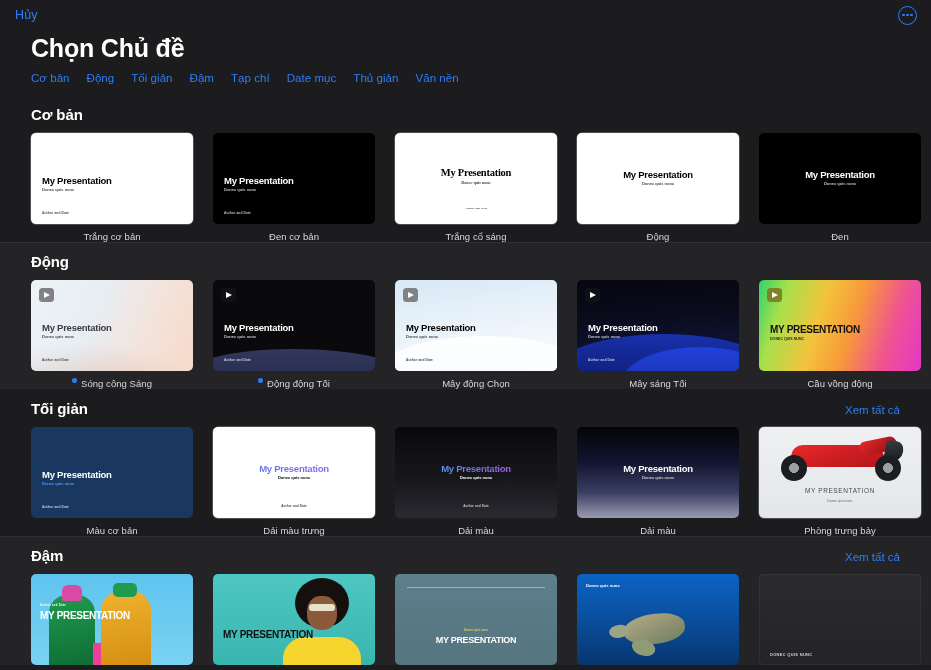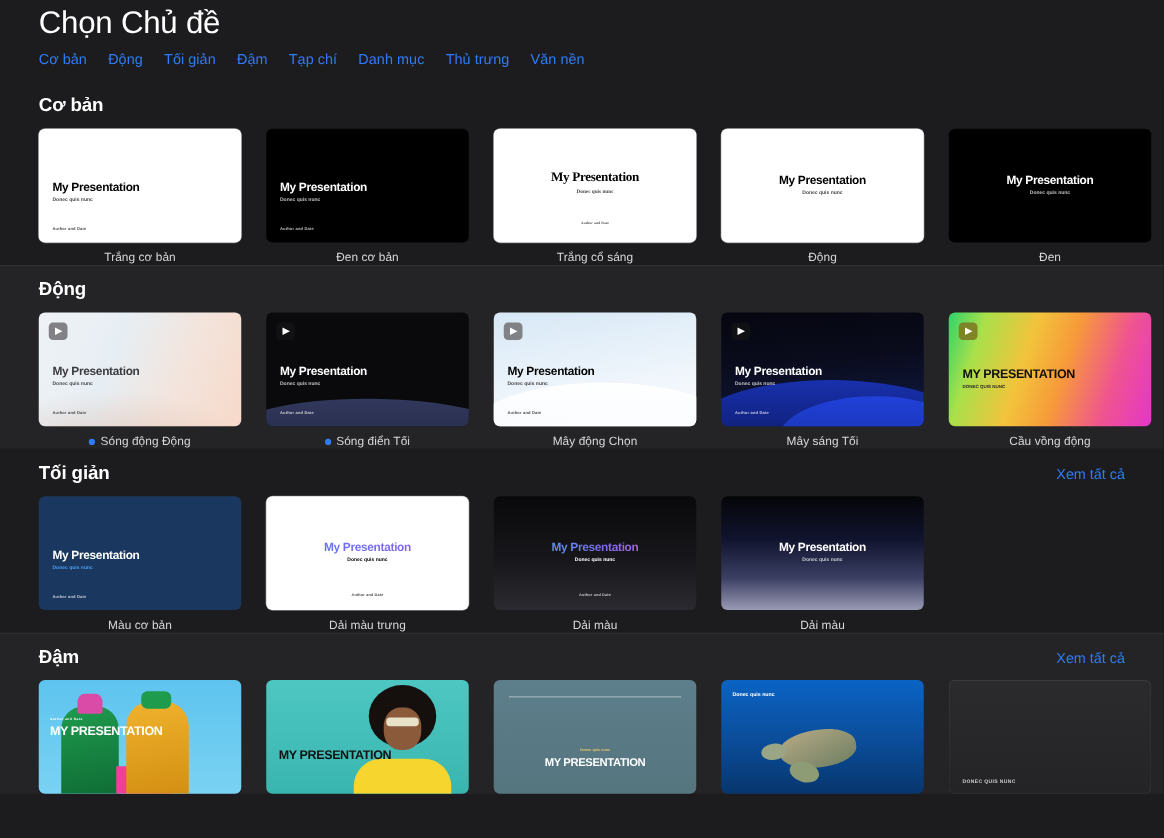--- a/index.html
+++ b/index.html
@@ -20,21 +20,21 @@
   }
   .cancel-btn { color: #2f7cf6; font-size: 12.5px; letter-spacing: .1px; background: none; border: 0; cursor: pointer; font-family: inherit; }
   .more-btn {
     width: 19px; height: 19px; border-radius: 50%;
     border: 1.4px solid #2f7cf6; display: flex; align-items: center;
     justify-content: center; gap: 1.6px; cursor: pointer; background: none;
   }
   .more-btn i { width: 2.4px; height: 2.4px; border-radius: 50%; background: #2f7cf6; display: block; }
 
   .page-title {
-    font-size: 25px; font-weight: 400; color: #fff;
+    font-size: 25px; font-weight: 700; color: #fff;
     padding: 4px 0 0 31px; letter-spacing: -.2px; line-height: 1.15;
   }
 
   .tabbar { display: flex; gap: 17px; padding: 9px 0 11px 31px; }
   .tab { color: #2f7cf6; font-size: 11.5px; white-space: nowrap; cursor: pointer; letter-spacing: .05px; }
 
   
   .band { padding: 0 0 0 0; }
   .band.alt { background: #242426; box-shadow: inset 0 1px 0 #303033; }
   .band.base { background: #1c1c1e; }
@@ -50,21 +50,21 @@
   .cell { width: 162px; flex: 0 0 162px; }
 
   .thumb {
     width: 162px; height: 91px; border-radius: 5px; position: relative;
     overflow: hidden; cursor: pointer; background: #fff;
   }
   .thumb.light { box-shadow: 0 0 0 .5px rgba(255,255,255,.45); }
   .caption {
     margin-top: 7px; text-align: center; font-size: 9.5px;
     color: #d8d8da; letter-spacing: .05px;
-    display: flex; align-items: center; justify-content: center; gap: 4px;
+    display: flex; justify-content: center; gap: 4px;
     white-space: nowrap; overflow: hidden;
   }
   .dot { width: 5px; height: 5px; border-radius: 50%; background: #2f7cf6; flex: 0 0 5px; }
 
   
   .s { position: absolute; }
   .s-title { font-weight: 700; letter-spacing: -.25px; }
   .s-sub   { font-weight: 700; }
   .s-auth  { font-weight: 700; letter-spacing: .15px; }
 
@@ -182,31 +182,39 @@
   .photo-d .turtle::before { content:""; position:absolute; left:-14px; top:6px; width:20px; height:13px; background:#9aa585; border-radius:50%; }
   .photo-d .turtle::after { content:""; position:absolute; left:6px; bottom:-10px; width:24px; height:16px; background:#8d9c74; border-radius:50%; transform:rotate(24deg); }
   .photo-e { background: linear-gradient(180deg,#2b2b2e 0%,#242427 100%); box-shadow: inset 0 0 0 .5px rgba(255,255,255,.1); }
   .bold-title { font-weight:700; letter-spacing:-.3px; }
 </style>
 </head>
 <body>
 
 <div class="screen">
 
+  <div class="topbar">
+    <button class="cancel-btn">Hủy</button>
+    <button class="more-btn">
+      <i></i>
+        <i></i>
+        <i></i>
+    </button>
+  </div>
 
   <div class="page-title">Chọn Chủ đề</div>
 
   <div class="tabbar">
     <span class="tab">Cơ bản</span>
     <span class="tab">Động</span>
     <span class="tab">Tối giản</span>
     <span class="tab">Đậm</span>
     <span class="tab">Tạp chí</span>
-    <span class="tab">Danh mục</span>
-    <span class="tab">Thủ trưng</span>
+    <span class="tab">Date mục</span>
+    <span class="tab">Thủ giản</span>
     <span class="tab">Văn nền</span>
   </div>
 
   <div class="band base">
     <div class="band-head">
       <span class="band-title">Cơ bản</span>
     </div>
     <div class="row">
 
       <div class="cell">
@@ -273,34 +281,34 @@
 
       <div class="cell">
         <div class="thumb wave-light lay-left">
           <span class="play"></span>
           <div class="s s-title" style="color:#3b3b40">My Presentation</div>
           <div class="s s-sub t-dim">Donec quis nunc</div>
           <div class="s s-auth t-dim">Author and Date</div>
         </div>
         <div class="caption">
           <span class="dot"></span>
-          <span>Sóng động Động</span>
+          <span>Sóng công Sáng</span>
         </div>
       </div>
 
       <div class="cell">
         <div class="thumb wave-dark lay-left">
           <span class="play dark"></span>
           <div class="s s-title t-white" style="z-index:2">My Presentation</div>
           <div class="s s-sub t-dimw" style="z-index:2">Donec quis nunc</div>
           <div class="s s-auth t-dimw" style="z-index:2">Author and Date</div>
         </div>
         <div class="caption">
           <span class="dot"></span>
-          <span>Sóng điển Tối</span>
+          <span>Động động Tối</span>
         </div>
       </div>
 
       <div class="cell">
         <div class="thumb cloud-light lay-left">
           <span class="play"></span>
           <div class="s s-title t-black" style="z-index:2">My Presentation</div>
           <div class="s s-sub t-dim" style="z-index:2">Donec quis nunc</div>
           <div class="s s-auth t-dim" style="z-index:2">Author and Date</div>
         </div>
@@ -378,20 +386,36 @@
       <div class="cell">
         <div class="thumb grad-night lay-center">
           <div class="s s-title t-white">My Presentation</div>
           <div class="s s-sub t-dimw">Donec quis nunc</div>
         </div>
         <div class="caption">
           <span>Dải màu</span>
         </div>
       </div>
 
+      <div class="cell">
+        <div class="thumb gallery light">
+          <div class="moto">
+            <span class="body"></span>
+              <span class="tail"></span>
+            <span class="front"></span>
+              <span class="w1"></span>
+              <span class="w2"></span>
+          </div>
+          <div class="s" style="left:0;right:0;top:60px;text-align:center;font-size:6.5px;letter-spacing:.6px;color:#4b4b4b">MY PRESENTATION</div>
+          <div class="s" style="left:0;right:0;top:72px;text-align:center;font-size:3.4px;color:#6b6b6b">Donec quis nunc</div>
+        </div>
+        <div class="caption">
+          <span>Phòng trưng bày</span>
+        </div>
+      </div>
 
     </div>
   </div>
 
   <div class="band alt">
     <div class="band-head">
       <span class="band-title">Đậm</span>
       <span class="see-all">Xem tất cả</span>
     </div>
     <div class="row">

